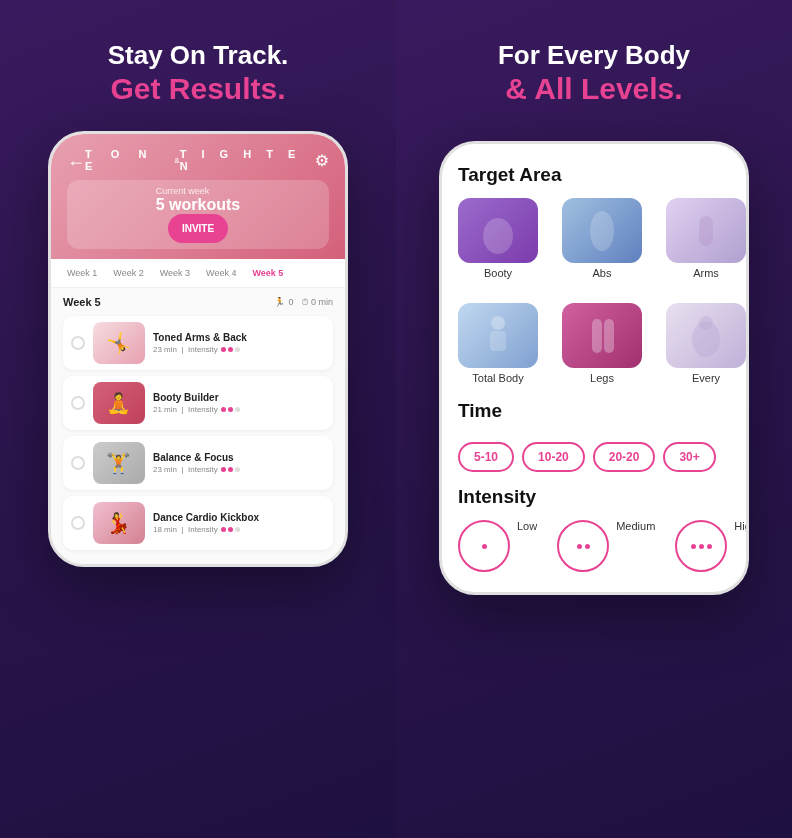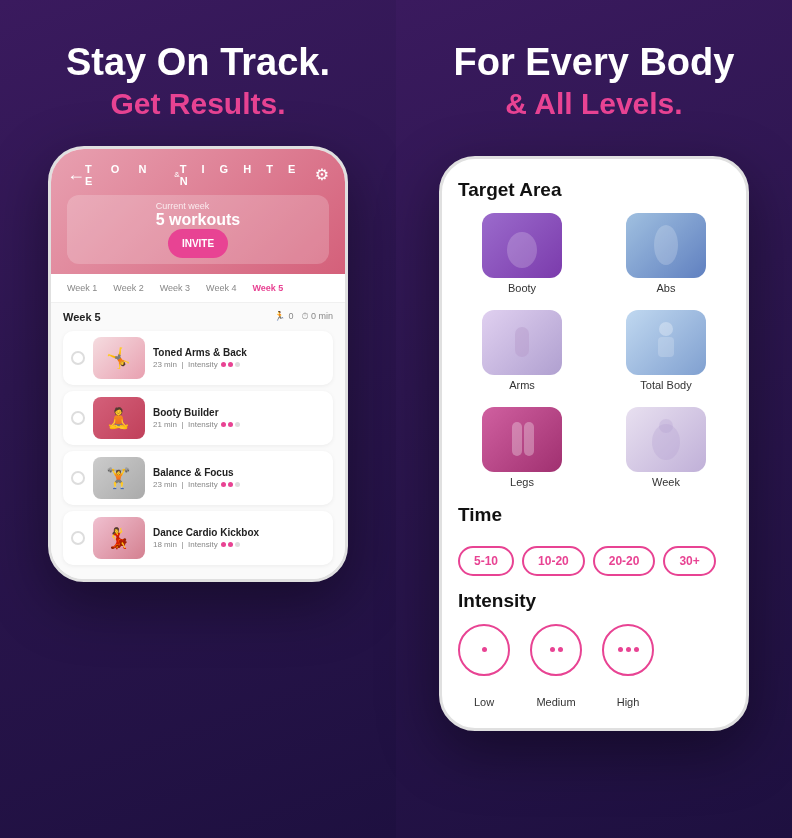--- a/index.html
+++ b/index.html
@@ -17,21 +17,21 @@
       height: 838px;
       background: linear-gradient(160deg, #3a1a5e 0%, #2d1650 40%, #1e1040 100%);
       display: flex;
       flex-direction: column;
       align-items: center;
       padding: 40px 20px 30px;
     }
 
     .headline-white {
       color: #ffffff;
-      font-size: 38px;
+      font-size: 26px;
       font-weight: 800;
       text-align: center;
       line-height: 1.2;
     }
 
     .headline-pink {
       color: #e84393;
       font-size: 30px;
       font-weight: 800;
       text-align: center;
@@ -276,22 +276,22 @@
 
     .section-title {
       font-size: 19px;
       font-weight: 800;
       color: #111;
       margin-bottom: 12px;
     }
 
     .target-grid {
       display: grid;
-      grid-template-columns: repeat(2, 1fr);
-      gap: 16px;
+      grid-template-columns: repeat(3, 1fr);
+      gap: 24px;
       margin-bottom: 16px;
     }
 
     .target-item {
       display: flex;
       flex-direction: column;
       align-items: center;
       gap: 4px;
     }
 
@@ -341,23 +341,23 @@
     .intensity-section { }
 
     .intensity-options {
       display: flex;
       gap: 20px;
       margin-top: 8px;
     }
 
     .intensity-item {
       display: flex;
-      flex-direction: column;
-      align-items: center;
-      gap: 20px;
+      flex-direction: row;
+      align-items: flex-start;
+      gap: 7px;
     }
 
     .intensity-circle {
       width: 52px;
       height: 52px;
       border-radius: 50%;
       border: 2px solid #e84393;
       display: flex;
       align-items: center;
       justify-content: center;
@@ -546,21 +546,21 @@
         <span class="target-label">Legs</span>
       </div>
 
       <div class="target-item">
         <div class="target-thumb thumb-back">
           <svg width="50" height="50" viewBox="0 0 50 50">
               <ellipse cx="25" cy="28" rx="14" ry="18" fill="rgba(180,160,210,0.3)"></ellipse>
               <circle cx="25" cy="12" r="7" fill="rgba(180,160,210,0.3)"></circle>
             </svg>
         </div>
-        <span class="target-label">Week</span>
+        <span class="target-label">Every</span>
       </div>
 
     </div>
 
     <div class="time-section">
       <div class="section-title">Time</div>
       <div class="time-pills">
         <button class="time-pill">5-10</button>
         <button class="time-pill">10-20</button>
         <button class="time-pill">20-20</button>

